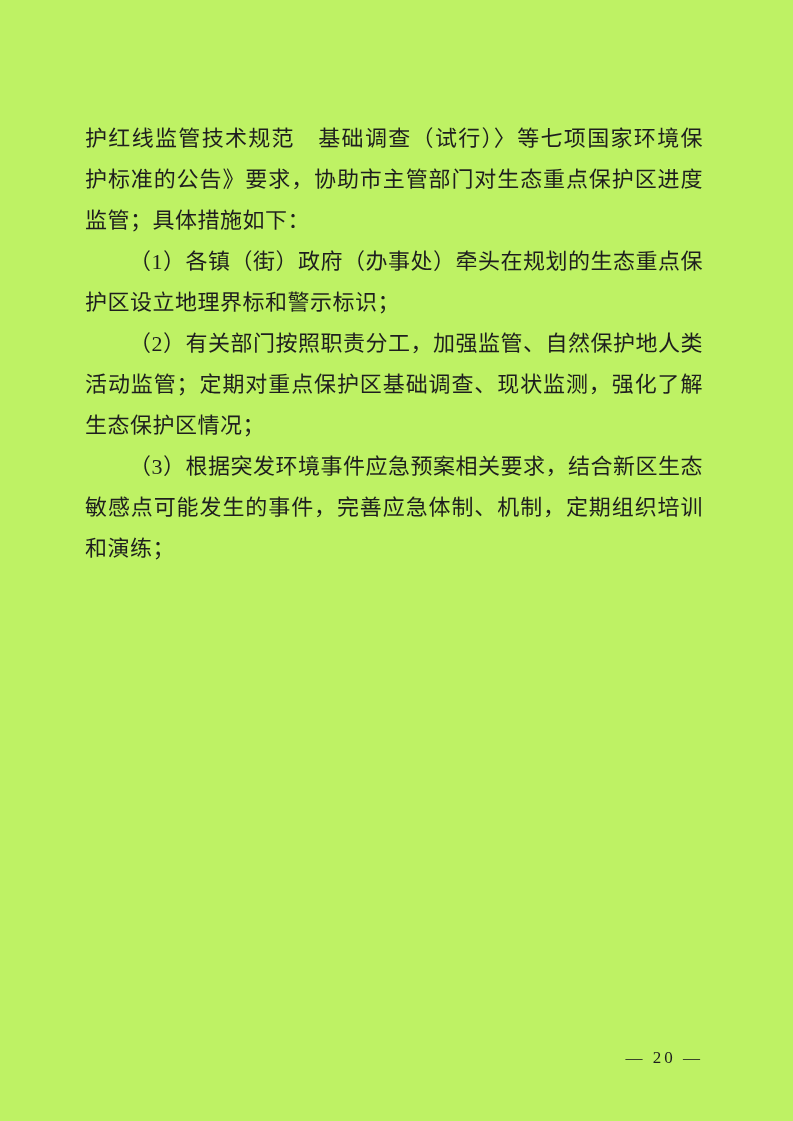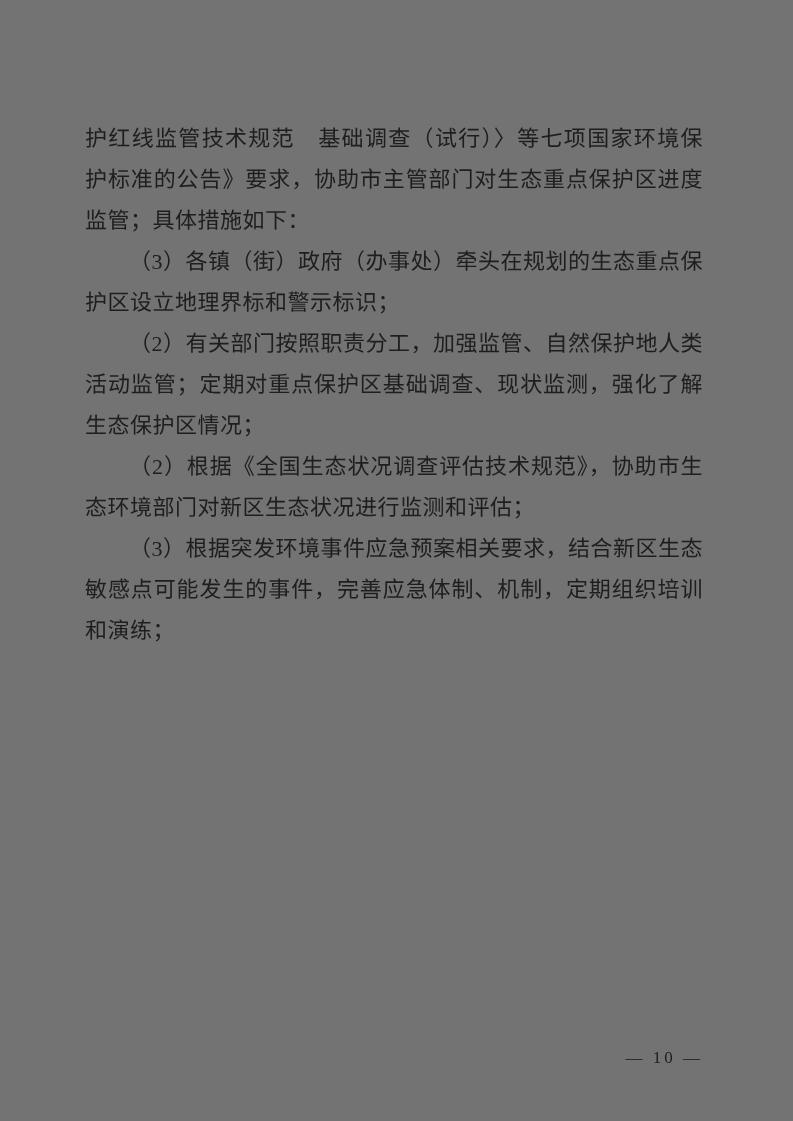--- a/index.html
+++ b/index.html
@@ -5,21 +5,21 @@
 <style>
   html, body {
     margin: 0;
     padding: 0;
     background: #ffffff;
   }
   .page {
     position: relative;
     width: 793px;
     height: 1121px;
-    background: #737373;
+    background: #bef264;
     overflow: hidden;
     font-family: "Liberation Serif", "DejaVu Serif", serif;
   }
   .body-text {
     position: absolute;
     left: 85px;
     top: 118px;
     width: 618px;
     font-size: 22px;
     line-height: 41px;
@@ -44,23 +44,22 @@
     white-space: nowrap;
   }
 </style>
 </head>
 <body>
 
 <div class="page">
 
   <main class="body-text">
     <p class="para">护红线监管技术规范　基础调查（试行）〉等七项国家环境保护标准的公告》要求，协助市主管部门对生态重点保护区进度监管；具体措施如下：</p>
-    <p class="para indent">（3）各镇（街）政府（办事处）牵头在规划的生态重点保护区设立地理界标和警示标识；</p>
+    <p class="para indent">（1）各镇（街）政府（办事处）牵头在规划的生态重点保护区设立地理界标和警示标识；</p>
     <p class="para indent">（2）有关部门按照职责分工，加强监管、自然保护地人类活动监管；定期对重点保护区基础调查、现状监测，强化了解生态保护区情况；</p>
-    <p class="para indent">（2）根据《全国生态状况调查评估技术规范》，协助市生态环境部门对新区生态状况进行监测和评估；</p>
     <p class="para indent">（3）根据突发环境事件应急预案相关要求，结合新区生态敏感点可能发生的事件，完善应急体制、机制，定期组织培训和演练；</p>
   </main>
 
   <div class="page-footer">
-    <span>— 10 —</span>
+    <span>— 20 —</span>
   </div>
 
 </div>
 
 </body></html>

